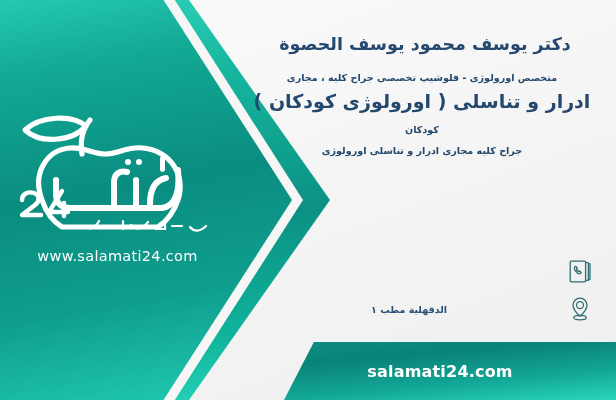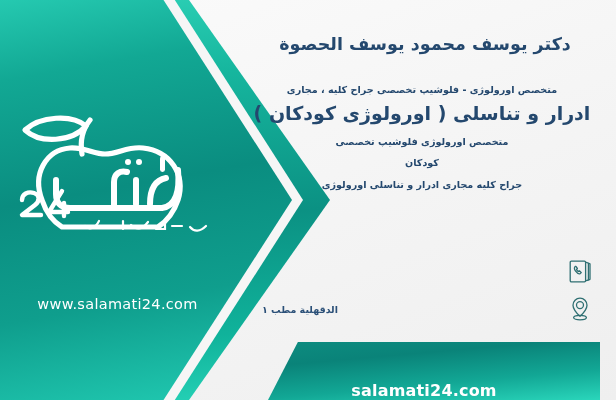--- a/index.html
+++ b/index.html
@@ -72,41 +72,40 @@
     position: absolute;
     left: 0;
     top: 140px;
     width: 215px;
     text-align: center;
     color: #ffffff;
     font-size: 14.5px;
     letter-spacing: .3px;
     font-family: "DejaVu Sans", "Liberation Sans", sans-serif;
     direction: ltr;
-    margin-top: 48px;
   }
 
   
   .content {
     position: absolute;
     right: 18px;
     top: 32px;
     width: 352px;
     text-align: center;
     direction: rtl;
   }
   .doc-title {
     color: #24486e;
     font-size: 17.5px;
     font-weight: 700;
     line-height: 1.45;
     padding-left: 6px;
   }
   .spec-block {
-    margin-top: 26px;
+    margin-top: 14px;
     color: #24486e;
     line-height: 1.55;
   }
   .spec-line-sm {
     font-size: 9.6px;
     font-weight: 700;
     letter-spacing: 0;
   }
   .spec-line-lg {
     font-size: 19px;
@@ -137,40 +136,40 @@
   }
   .contact-icon {
     width: 44px;
     min-width: 44px;
     display: flex;
     align-items: center;
     justify-content: center;
   }
   .contact-text {
     flex: 1;
-    text-align: left;
+    text-align: center;
     color: #2b5078;
     font-size: 9.5px;
     font-weight: 700;
     padding-right: 2px;
     direction: rtl;
   }
 
   
   .bottom-bar {
     position: absolute;
-    left: 268px;
+    left: 284px;
     bottom: 0;
     width: 332px;
     height: 58px;
     background: linear-gradient(175deg, #0d8c80 0%, #0a8379 28%, #12a795 65%, #2ad6bb 100%);
     -webkit-clip-path: polygon(9% 0%, 100% 0%, 100% 100%, 0% 100%);
     clip-path: polygon(9% 0%, 100% 0%, 100% 100%, 0% 100%);
     display: flex;
-    align-items: flex-end;
+    align-items: center;
     justify-content: center;
   }
   .bottom-bar-text {
     color: #ffffff;
     font-size: 16px;
     font-weight: 700;
     letter-spacing: .2px;
     direction: ltr;
     padding-right: 20px;
   }
@@ -229,21 +228,20 @@
     </svg>
     <div class="logo-url">www.salamati24.com</div>
   </div>
 
   <div class="content">
     <div class="doc-title">دکتر يوسف محمود يوسف الحصوة</div>
 
     <div class="spec-block">
       <div class="spec-line-sm">متخصص اورولوژی - فلوشیپ تخصصی جراح کلیه ، مجاری</div>
       <div class="spec-line-lg">ادرار و تناسلی ( اورولوژی کودکان )</div>
-      <div class="spec-line-sm2">متخصص اورولوژی فلوشیپ تخصصی</div>
       <div class="spec-line-sm2">کودکان</div>
       <div class="spec-line-sm2">جراح کلیه مجاری ادرار و تناسلی اورولوژی</div>
     </div>
   </div>
 
   <div class="contact">
 
     <div class="contact-row">
       <div class="contact-icon">
         <svg width="24" height="25" viewBox="0 0 24 25" fill="none" stroke="#2f6f72" stroke-width="1.3" stroke-linecap="round" stroke-linejoin="round" aria-hidden="true">

